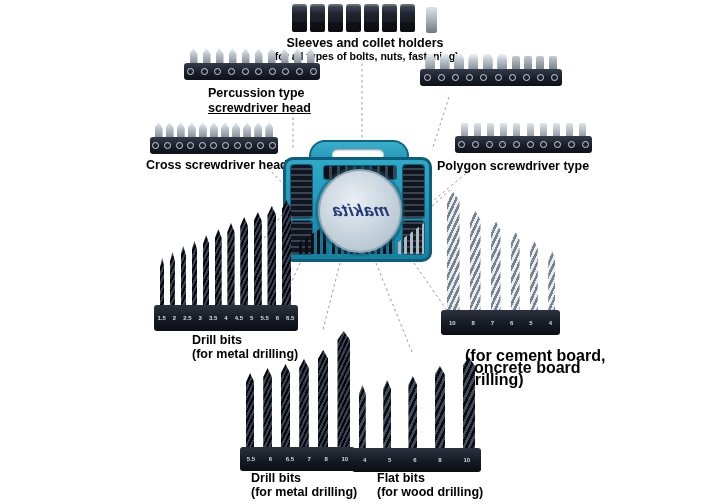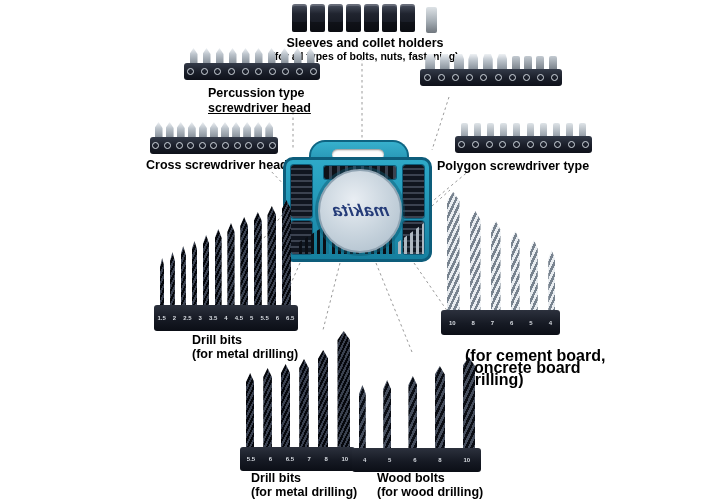--- a/index.html
+++ b/index.html
@@ -304,16 +304,16 @@
       <div class="drill wood" style="height: 82px; width: 10.6px;"></div>
       <div class="drill wood" style="height: 91px; width: 12.5px;"></div>
     </div>
   <div class="sizestrip" style="left:352px;top:448px;width:129px;height:24px;">
       <span>4</span>
       <span>5</span>
       <span>6</span>
       <span>8</span>
       <span>10</span>
     </div>
-  <div class="lbl" style="left:377px;top:471px;">Wood bolts</div>
+  <div class="lbl" style="left:377px;top:471px;">Flat bits</div>
   <div class="lbl" style="left:377px;top:485px;">(for wood drilling)</div>
 
 </div>
 
 </body></html>

